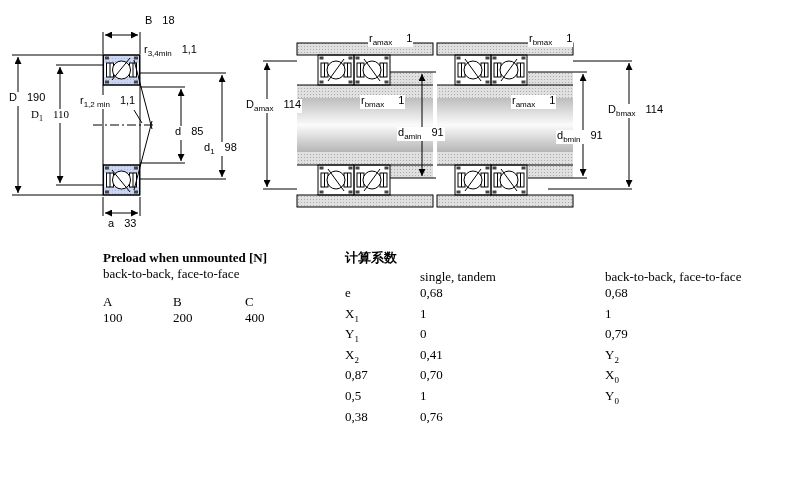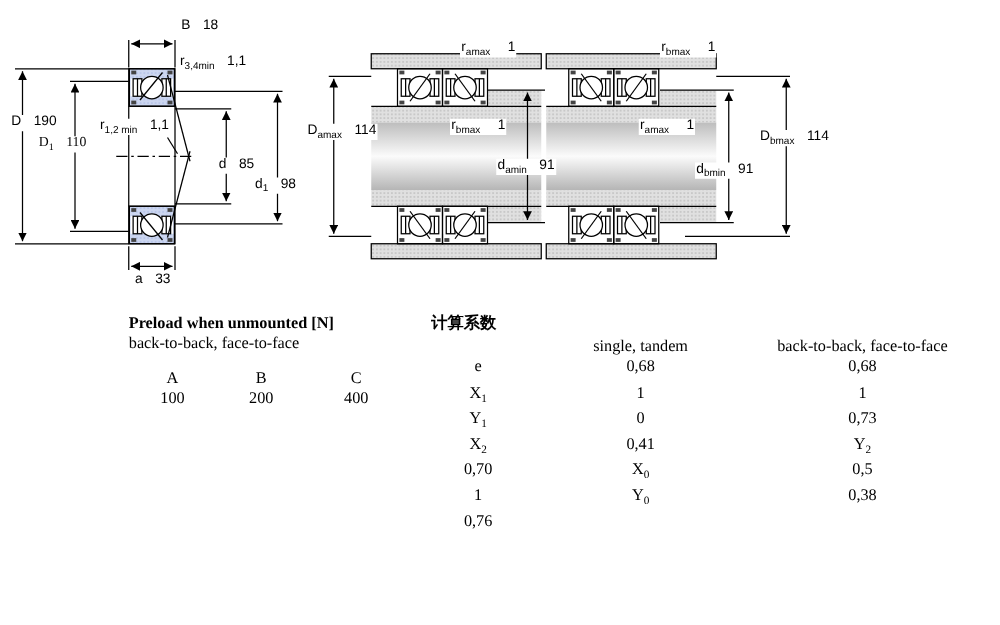--- a/index.html
+++ b/index.html
@@ -5,21 +5,21 @@
   html,body{margin:0;padding:0;background:#fff;}
   #stage{position:relative;width:800px;height:500px;background:#fff;overflow:hidden;
          font-family:"Liberation Sans",sans-serif;}
   #stage svg{position:absolute;left:0;top:0;}
   .dim{position:absolute;font:11px "Liberation Sans",sans-serif;color:#000;background:#fff;
        padding:0 1px;white-space:nowrap;line-height:11px;}
   .dim sub{font-size:8px;line-height:8px;}
   .dim .v{margin-left:10px;}
   .dim.wgap .v{margin-left:14px;}
   .ser{font-family:"Liberation Serif","DejaVu Serif",serif;font-size:13px;color:#000;}
-  .abs{position:absolute;white-space:nowrap;text-align:center;}
+  .abs{position:absolute;white-space:nowrap;}
   .bold{font-weight:bold;}
   .grid{display:grid;line-height:16px;}
   #preload-grid{grid-template-columns:70px 72px 80px;}
   #factors-grid{grid-template-columns:75px 185px 170px;}
   .cell sub{font-size:9px;}
 </style>
 </head>
 <body>
 
 <div id="stage">
@@ -220,26 +220,27 @@
     <div class="cell"><span>e</span><sub></sub></div>
     <div class="cell">0,68</div>
     <div class="cell">0,68</div>
 
     <div class="cell"><span>X</span><sub>1</sub></div>
     <div class="cell">1</div>
     <div class="cell">1</div>
 
     <div class="cell"><span>Y</span><sub>1</sub></div>
     <div class="cell">0</div>
-    <div class="cell">0,73</div>
+    <div class="cell">0,79</div>
 
     <div class="cell"><span>X</span><sub>2</sub></div>
     <div class="cell">0,41</div>
 
     <div class="cell"><span>Y</span><sub>2</sub></div>
+    <div class="cell">0,87</div>
     <div class="cell">0,70</div>
 
     <div class="cell"><span>X</span><sub>0</sub></div>
     <div class="cell">0,5</div>
     <div class="cell">1</div>
 
     <div class="cell"><span>Y</span><sub>0</sub></div>
     <div class="cell">0,38</div>
     <div class="cell">0,76</div>
   </div>

